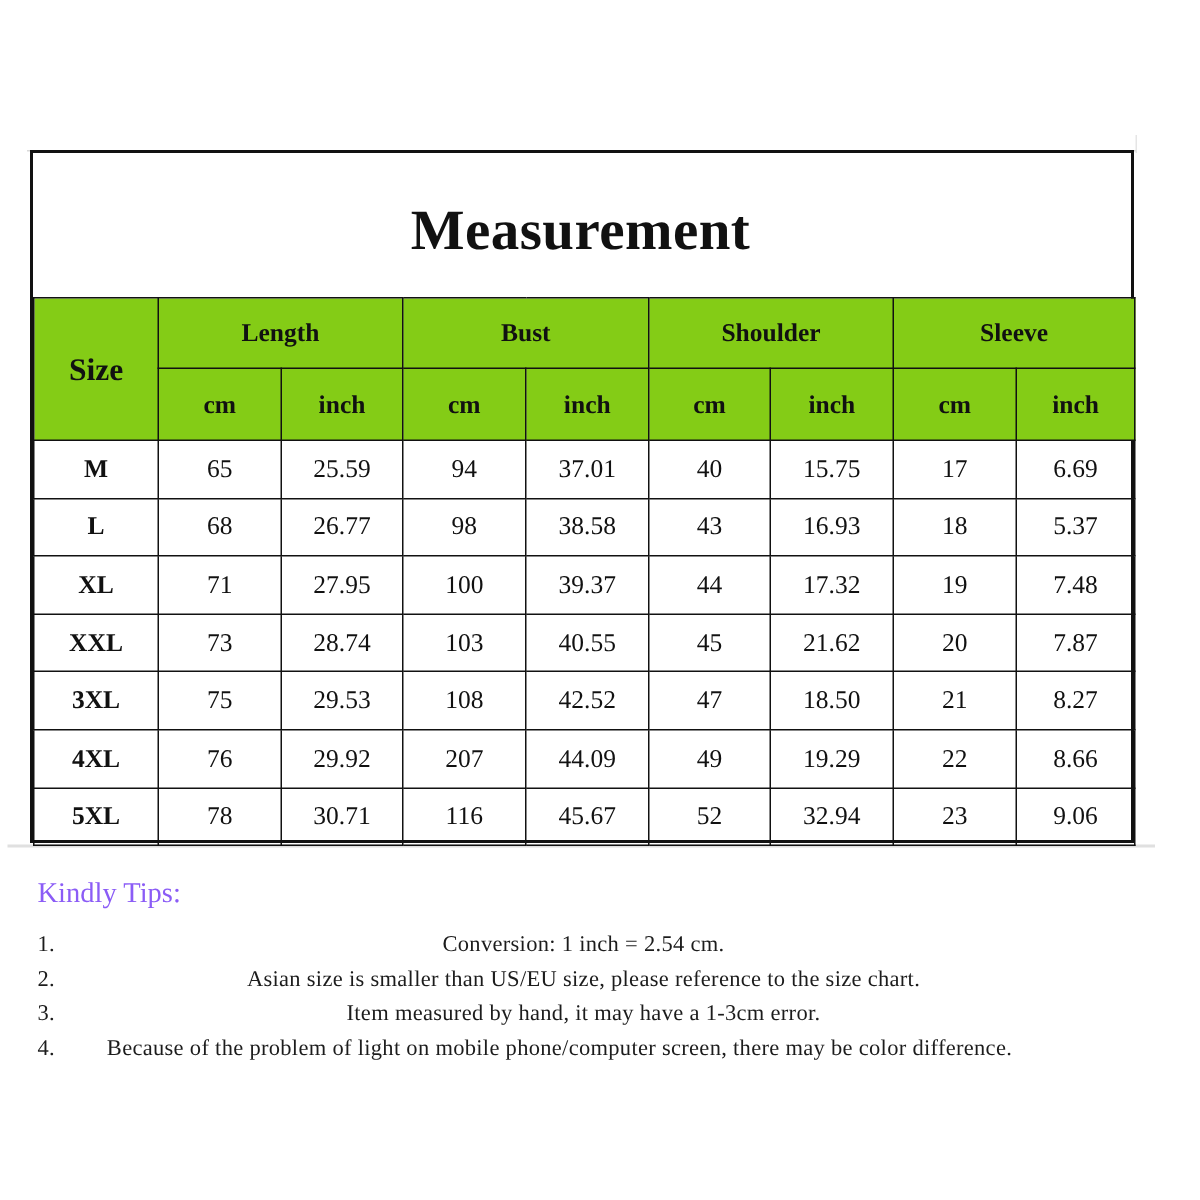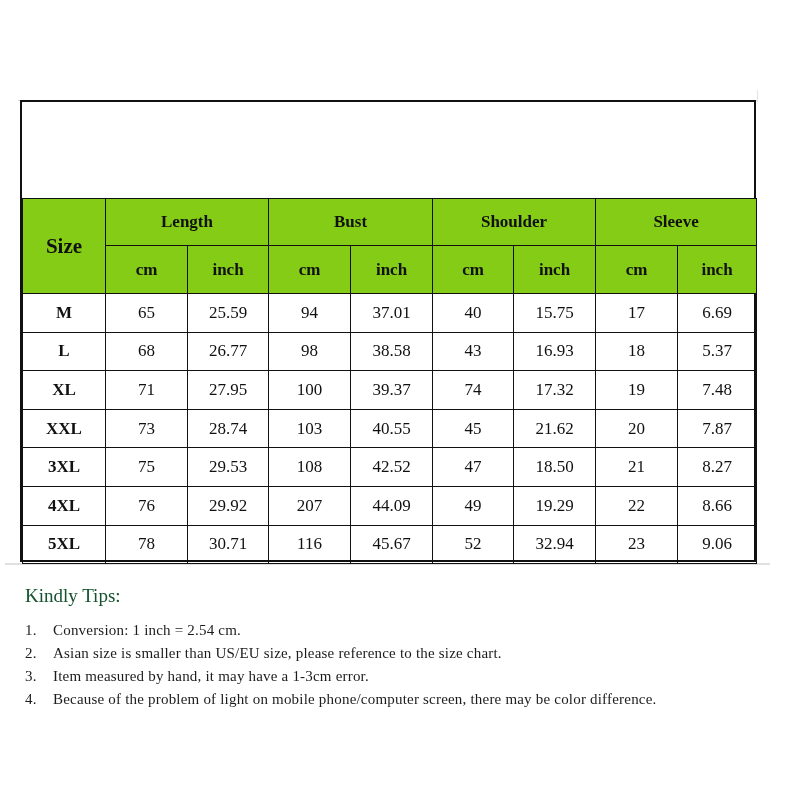--- a/index.html
+++ b/index.html
@@ -19,34 +19,37 @@
   table.size-table td, table.size-table th {
     border:1.6px solid #111; text-align:center; padding:0; box-sizing:border-box;
   }
   th { background:#84cc16; font-weight:bold; font-size:17px; }
   th.size-h { font-size:21px; }
   th.grp { height:47px; }
   th.unit { height:48px; }
   td { height:38.6px; font-size:17px; }
   td.size-cell { font-weight:bold; font-size:17px; }
   .tips { position:absolute; left:25px; top:585px; width:700px; }
-  .tips-title { font-size:19px; margin:0 0 12px 0; color:#14532d; }
+  .tips-title { font-size:19px; margin:0 0 12px 0; color:#8b5cf6; }
   .tips ol { margin:0; padding:0; list-style:none; }
   .tips li { font-size:15px; line-height:23px; display:flex; color:#1c1c1c; letter-spacing:0.2px; }
   .tips li .num { width:28px; flex:none; }
-  .tips li .txt { flex:1; }
+  .tips li .txt { flex:1;text-align:center; }
 </style>
 </head>
 <body>
 
 <div class="guide-top"></div>
 <div class="guide-right"></div>
 <div class="guide-bottom"></div>
 
 <div class="sheet">
+  <div class="title-row">
+    <span>Measurement</span>
+  </div>
 
   <table class="size-table">
     <colgroup>
       <col style="width:83px">
         <col style="width:82px">
         <col style="width:81px">
         <col style="width:82px">
         <col style="width:82px">
       <col style="width:81px">
         <col style="width:82px">
@@ -94,21 +97,21 @@
         <td>16.93</td>
         <td>18</td>
         <td>5.37</td>
       </tr>
       <tr>
         <td class="size-cell">XL</td>
         <td>71</td>
         <td>27.95</td>
         <td>100</td>
         <td>39.37</td>
-        <td>74</td>
+        <td>44</td>
         <td>17.32</td>
         <td>19</td>
         <td>7.48</td>
       </tr>
       <tr>
         <td class="size-cell">XXL</td>
         <td>73</td>
         <td>28.74</td>
         <td>103</td>
         <td>40.55</td>

